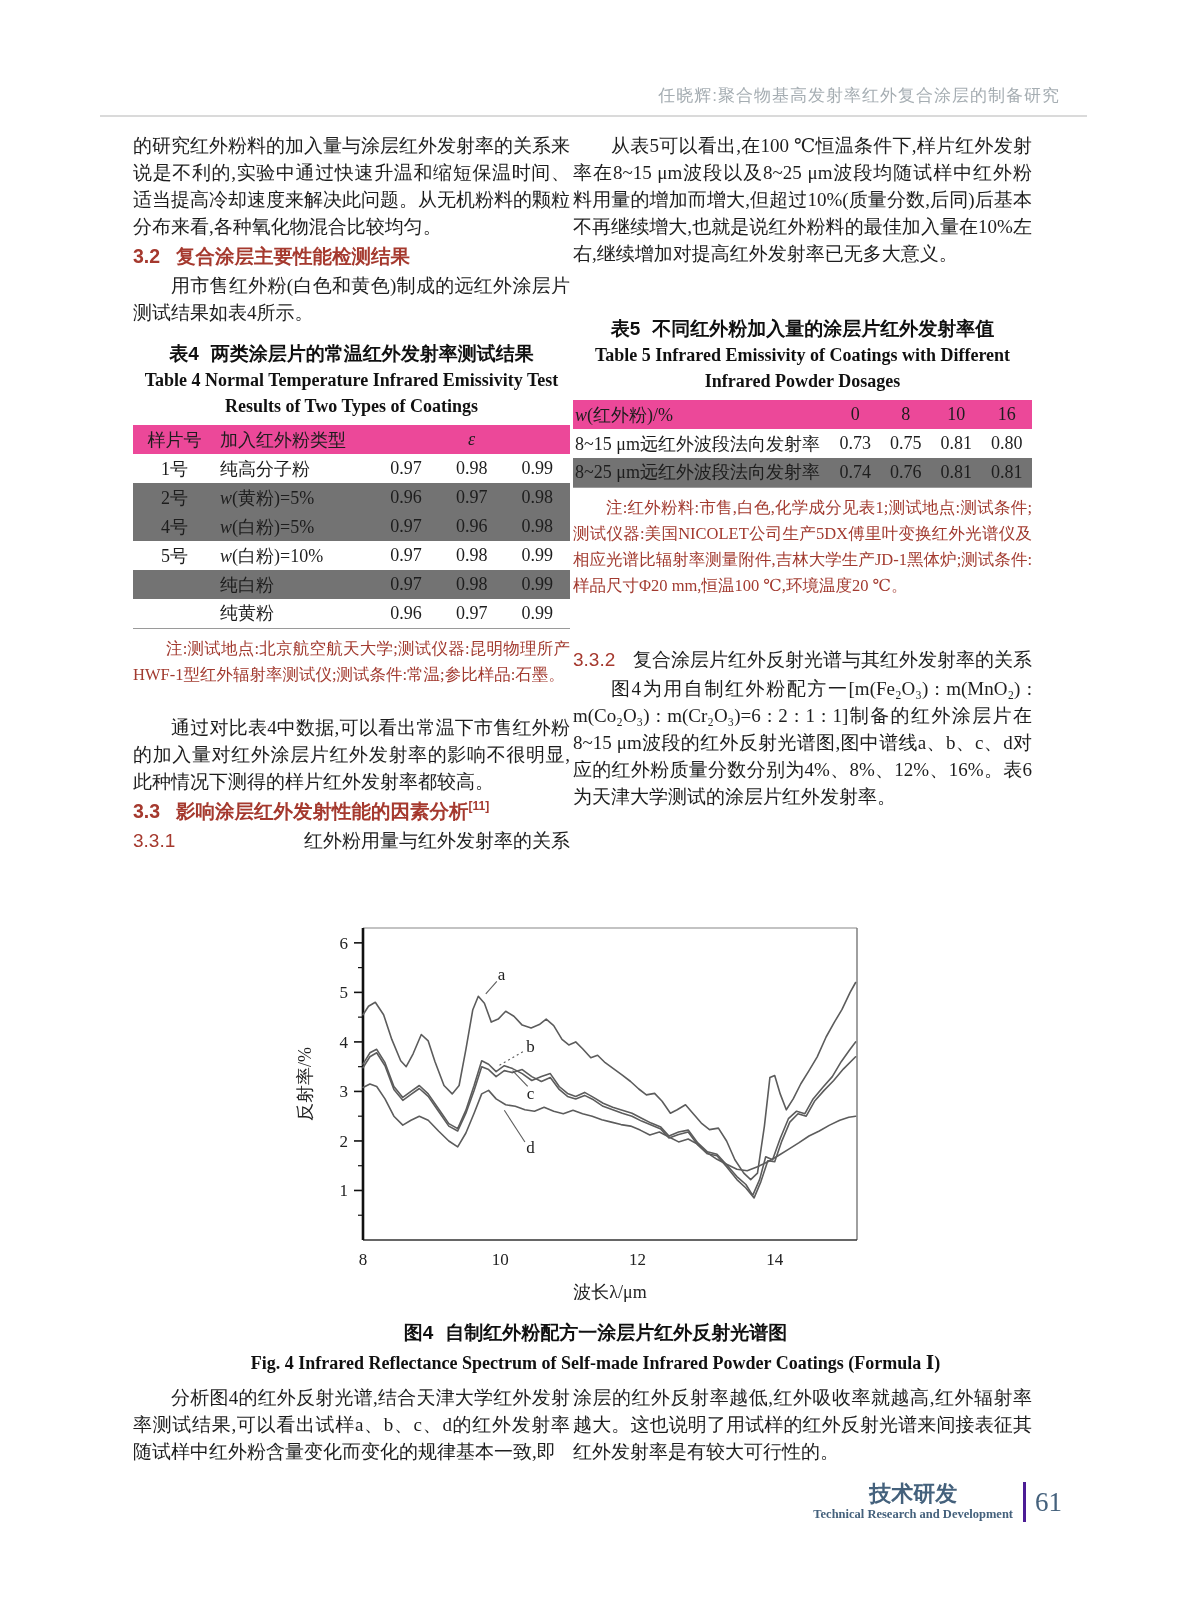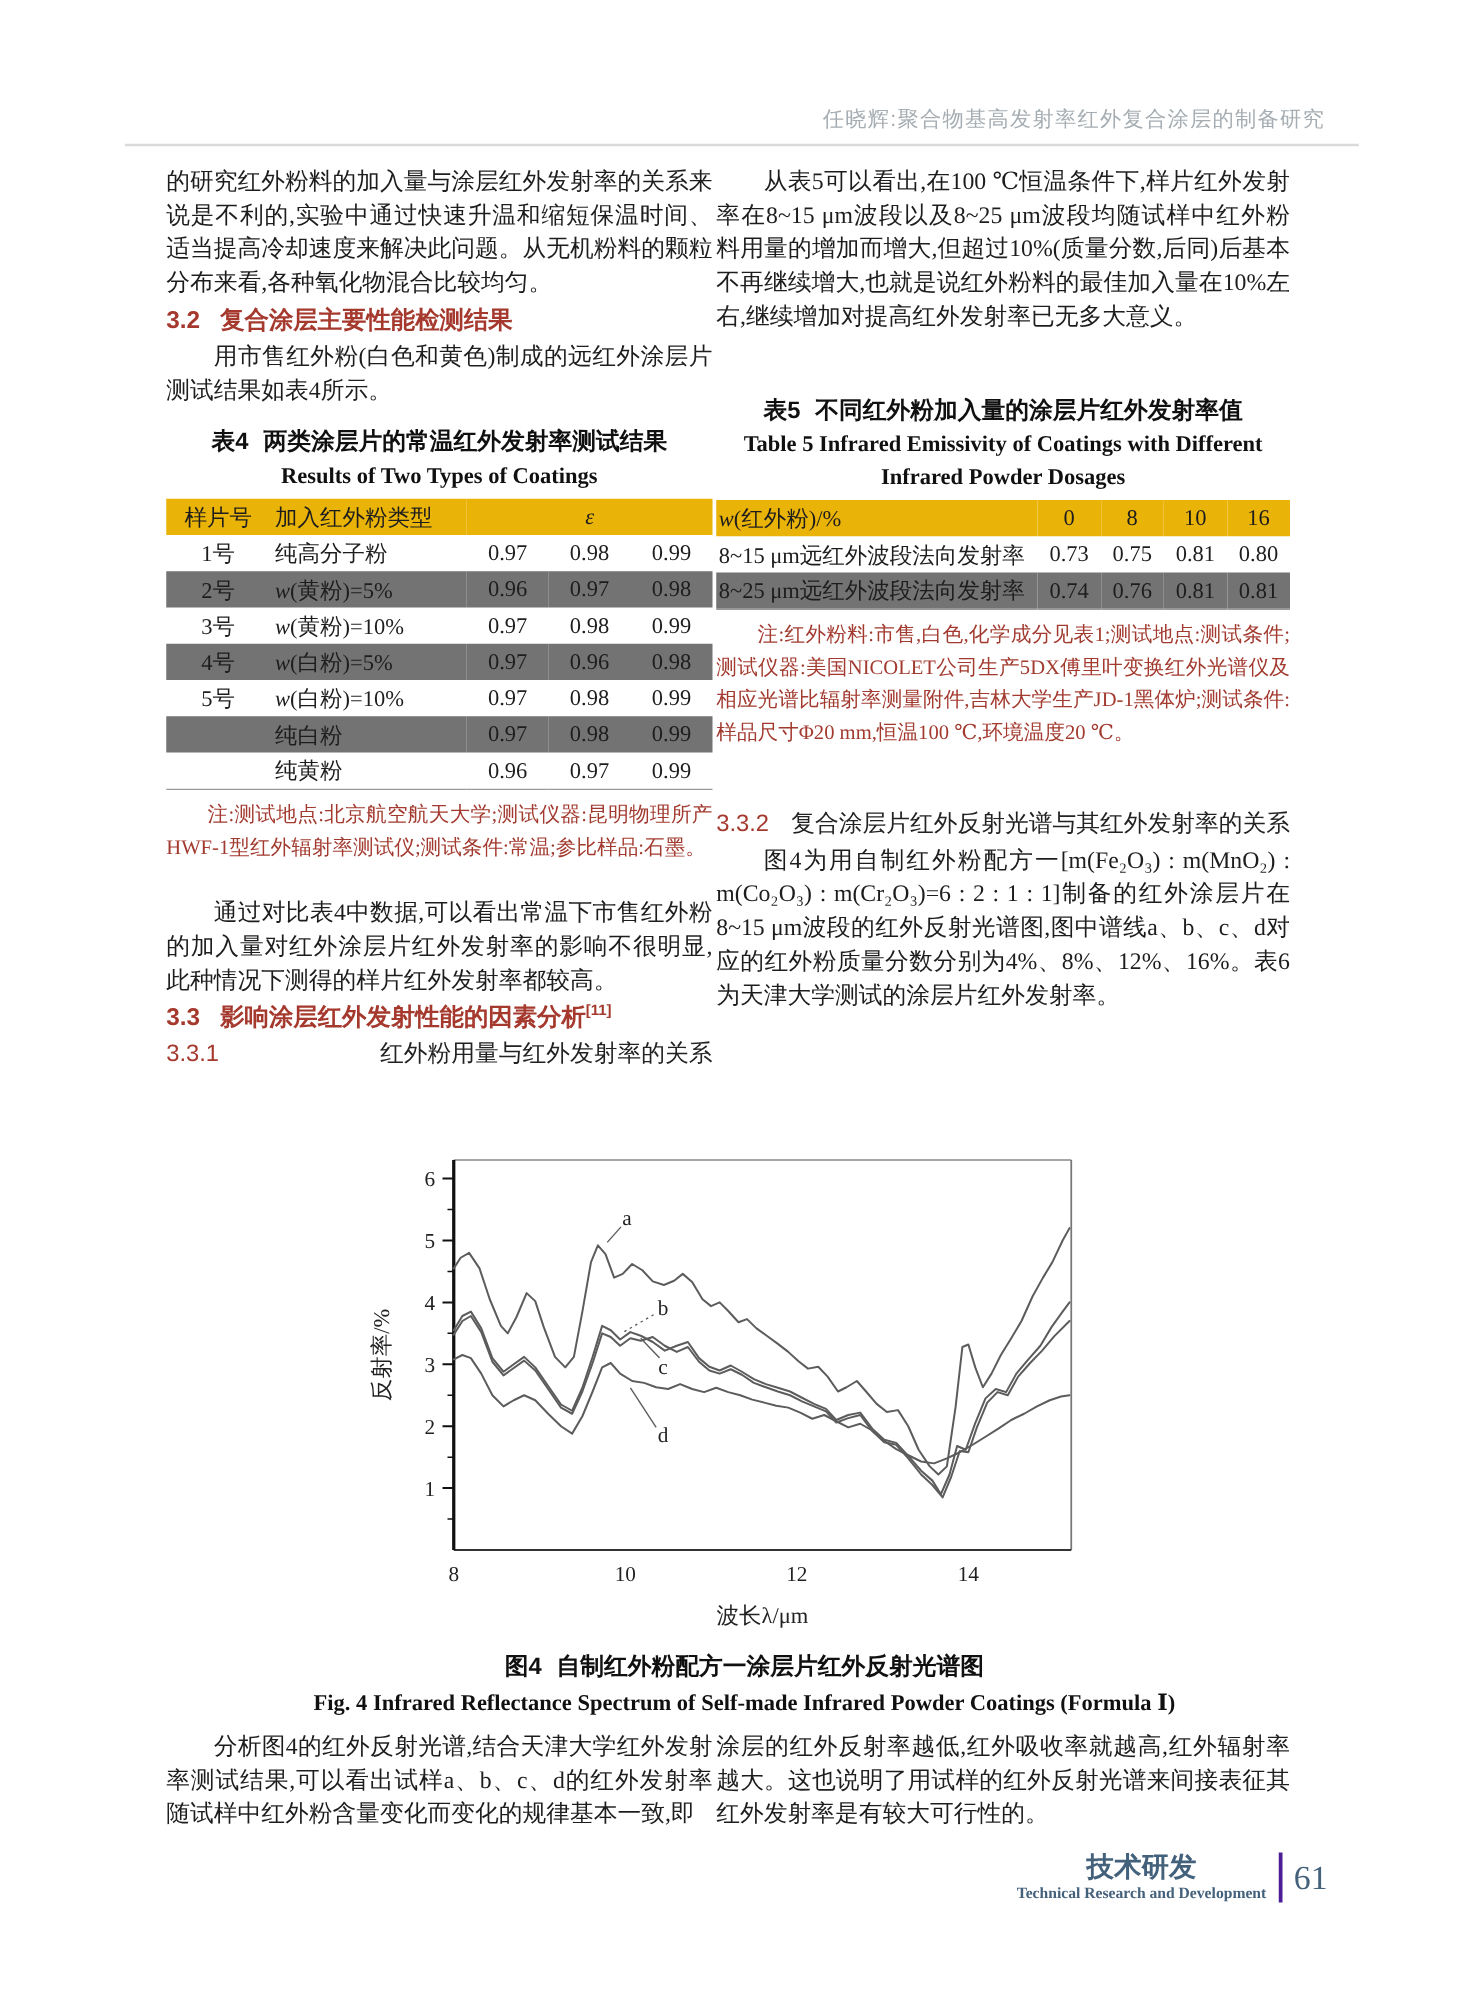--- a/index.html
+++ b/index.html
@@ -40,21 +40,21 @@
   .tbl-block { margin-top:14px; }
   .tbl-block.t5 { margin-top:48px; }
   .tbl-title-zh {
     text-align:center; font-family:"Liberation Sans","DejaVu Sans",sans-serif;
     font-weight:bold; font-size:19px; color:#101010; line-height:27px;
   }
   .tbl-title-zh .lbl { margin-right:12px; }
   .tbl-title-en { text-align:center; font-weight:bold; font-size:18px; line-height:26px; color:#101010; }
   table { width:100%; border-collapse:collapse; margin-top:6px; font-size:18px; border-bottom:1px solid #9a9a9a; }
   th, td { font-weight:normal; height:29px; text-align:center; padding:0 2px; }
-  .t-head th { background:#eab308; }
+  .t-head th { background:#ec4899; }
   tr.shade td { background:#737373; }
   .t4 .c-id { width:19%; }
   .t4 .c-type { width:36%; text-align:left; padding-left:4px; }
   .t4 .c-v { width:15%; }
   .eps { font-style:italic; font-family:"Liberation Serif",serif; }
   .t5t .c-lbl { width:56%; text-align:left; padding-left:2px; }
   .t5t .c-v { width:11%; }
   .tbl-note {
     color:#a23a2f; font-size:16.5px; line-height:26px; text-align:justify;
     text-indent:2em; margin-top:7px;
@@ -95,20 +95,21 @@
       <span class="sec-num">3.2</span>
       <span>复合涂层主要性能检测结果</span>
     </div>
 
     <p class="body indent">用市售红外粉(白色和黄色)制成的远红外涂层片测试结果如表4所示。</p>
 
     <div class="tbl-block">
       <div class="tbl-title-zh">
         <span class="lbl">表4</span><span>两类涂层片的常温红外发射率测试结果</span>
       </div>
+      <div class="tbl-title-en">Table 4  Normal Temperature Infrared Emissivity Test</div>
       <div class="tbl-title-en">Results of Two Types of Coatings</div>
       <table class="t4">
         <thead>
           <tr class="t-head">
             <th class="c-id">样片号</th>
             <th class="c-type">加入红外粉类型</th>
             <th colspan="3" class="eps">ε</th>
           </tr>
         </thead>
         <tbody id="t4-body">
@@ -118,27 +119,20 @@
               <td class="c-v">0.97</td>
               <td class="c-v">0.98</td>
               <td class="c-v">0.99</td>
             </tr>
             <tr class="shade">
               <td class="c-id">2号</td>
               <td class="c-type"><i>w</i>(黄粉)=5%</td>
               <td class="c-v">0.96</td>
               <td class="c-v">0.97</td>
               <td class="c-v">0.98</td>
-            </tr>
-            <tr>
-              <td class="c-id">3号</td>
-              <td class="c-type"><i>w</i>(黄粉)=10%</td>
-              <td class="c-v">0.97</td>
-              <td class="c-v">0.98</td>
-              <td class="c-v">0.99</td>
             </tr>
             <tr class="shade">
               <td class="c-id">4号</td>
               <td class="c-type"><i>w</i>(白粉)=5%</td>
               <td class="c-v">0.97</td>
               <td class="c-v">0.96</td>
               <td class="c-v">0.98</td>
             </tr>
             <tr>
               <td class="c-id">5号</td>

